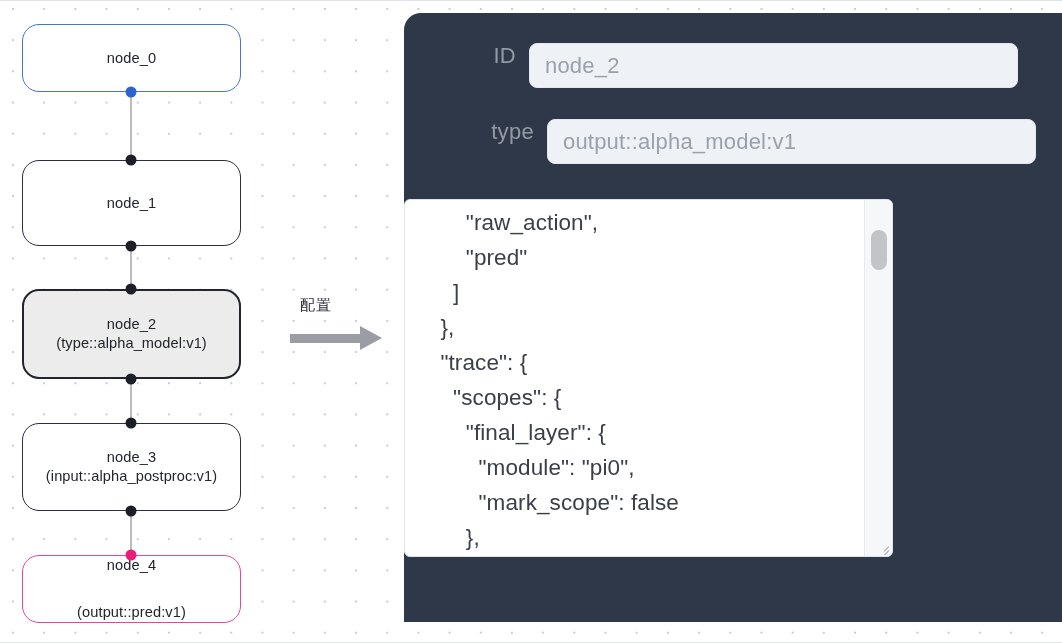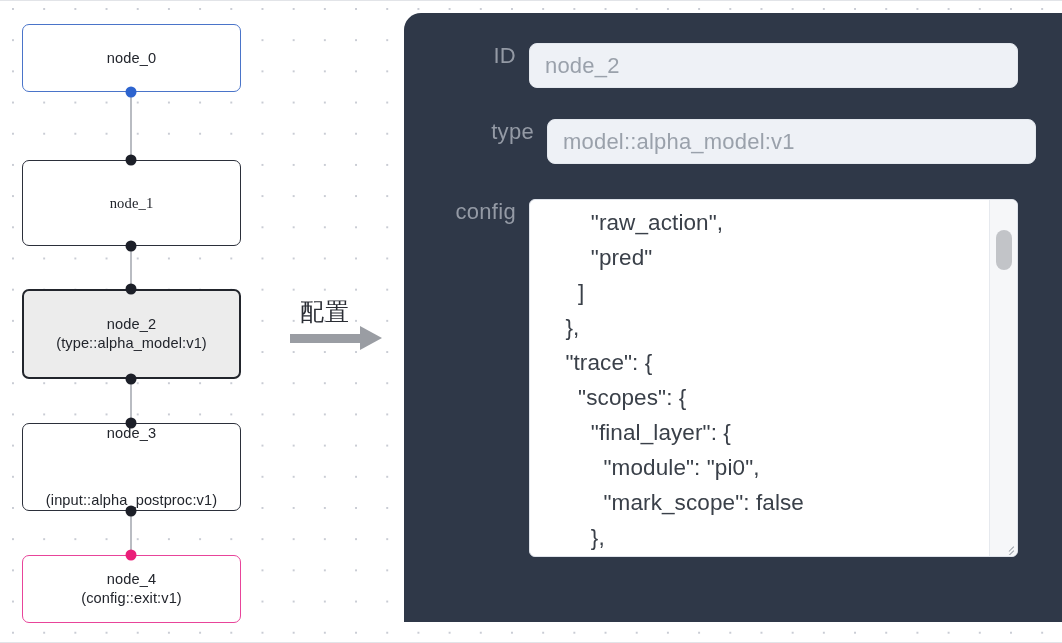--- a/index.html
+++ b/index.html
@@ -62,38 +62,38 @@
     left: 131px;
     transform: translateX(-50%);
   }
 
   .node {
     position: absolute;
     left: 22px;
     width: 219px;
     box-sizing: border-box;
     border: 1.6px solid #2b2f3a;
-    border-radius: 7px;
+    border-radius: 17px;
     background: #ffffff;
     display: flex;
     flex-direction: column;
     align-items: center;
     justify-content: center;
     text-align: center;
     color: #22252c;
     font-size: 14.6px;
     line-height: 1.30;
     padding: 0 9px;
     letter-spacing: 0.1px;
   }
   .node .nl { display: block; white-space: pre-wrap; word-break: break-all; }
 
   .node.input-node { border-color: #4a74c9; }
   .node.selected-node { background: #ececec; border-color: #22252c; border-width: 2px; }
-  .node.output-node { border-color: #e8449a; }
+  .node.output-node { border-color: #e8449a; justify-content: space-between; }
 
   
   .handle {
     position: absolute;
     width: 11px;
     height: 11px;
     border-radius: 50%;
     background: #1c1f28;
     left: 131px;
     transform: translate(-50%, -50%);
@@ -106,21 +106,21 @@
     position: absolute;
     left: 288px;
     top: 296px;
     width: 108px;
     height: 62px;
   }
   .arrow-caption {
     position: absolute;
     left: 12px;
     top: 0;
-    font-size: 24px;
+    font-size: 15px;
     color: #2a2d34;
     letter-spacing: 1px;
     font-family: "DejaVu Sans", sans-serif;
   }
   .arrow-shaft {
     position: absolute;
     left: 2px;
     top: 38px;
     width: 72px;
     height: 9px;
@@ -287,43 +287,43 @@
     <div class="edge-line" style="top:92px;height:68px;"></div>
     <div class="edge-line" style="top:246px;height:44px;"></div>
     <div class="edge-line" style="top:379px;height:44px;"></div>
     <div class="edge-line" style="top:511px;height:44px;"></div>
 
     <div class="node input-node" style="top:24px;height:68px;">
       <span class="nl">node_0</span>
     </div>
     <div class="handle blue" style="top:92px;"></div>
 
-    <div class="node" style="top:160px;height:86px;font-family:Liberation Serif, serif;">
+    <div class="node" style="top:160px;height:86px;">
       <span class="nl">node_1</span>
     </div>
     <div class="handle" style="top:160px;"></div>
     <div class="handle" style="top:246px;"></div>
 
     <div class="node selected-node" style="top:289px;height:90px;">
       <span class="nl">node_2</span>
       <span class="nl">(type::alpha_model:v1)</span>
     </div>
     <div class="handle" style="top:289px;"></div>
     <div class="handle" style="top:379px;"></div>
 
-    <div class="node" style="top:423px;height:88px;justify-content:space-between;">
+    <div class="node" style="top:423px;height:88px;">
       <span class="nl">node_3</span>
       <span class="nl">(input::alpha_postproc:v1)</span>
     </div>
     <div class="handle" style="top:423px;"></div>
     <div class="handle" style="top:511px;"></div>
 
     <div class="node output-node" style="top:555px;height:68px;">
       <span class="nl">node_4</span>
-      <span class="nl">(config::exit:v1)</span>
+      <span class="nl">(output::pred:v1)</span>
     </div>
     <div class="handle pink" style="top:555px;"></div>
   </div>
 
   <div class="arrow-group">
     <div class="arrow-caption">配置</div>
     <div class="arrow-shaft"></div>
     <div class="arrow-head"></div>
   </div>
 
@@ -332,26 +332,25 @@
     <div class="field-row row-id">
       <div class="field-label">ID</div>
       <div class="field-control">
         <div class="text-input">node_2</div>
       </div>
     </div>
 
     <div class="field-row row-type">
       <div class="field-label">type</div>
       <div class="field-control">
-        <div class="text-input">model::alpha_model:v1</div>
+        <div class="text-input">output::alpha_model:v1</div>
       </div>
     </div>
 
     <div class="field-row row-config">
-      <div class="field-label">config</div>
       <div class="field-control">
         <div class="code-box">
           <div class="code-scroll" id="code-scroll">
               <div class="code-line">        "raw_action",</div>
               <div class="code-line">        "pred"</div>
               <div class="code-line">      ]</div>
               <div class="code-line">    },</div>
               <div class="code-line">    "trace": {</div>
               <div class="code-line">      "scopes": {</div>
               <div class="code-line">        "final_layer": {</div>

